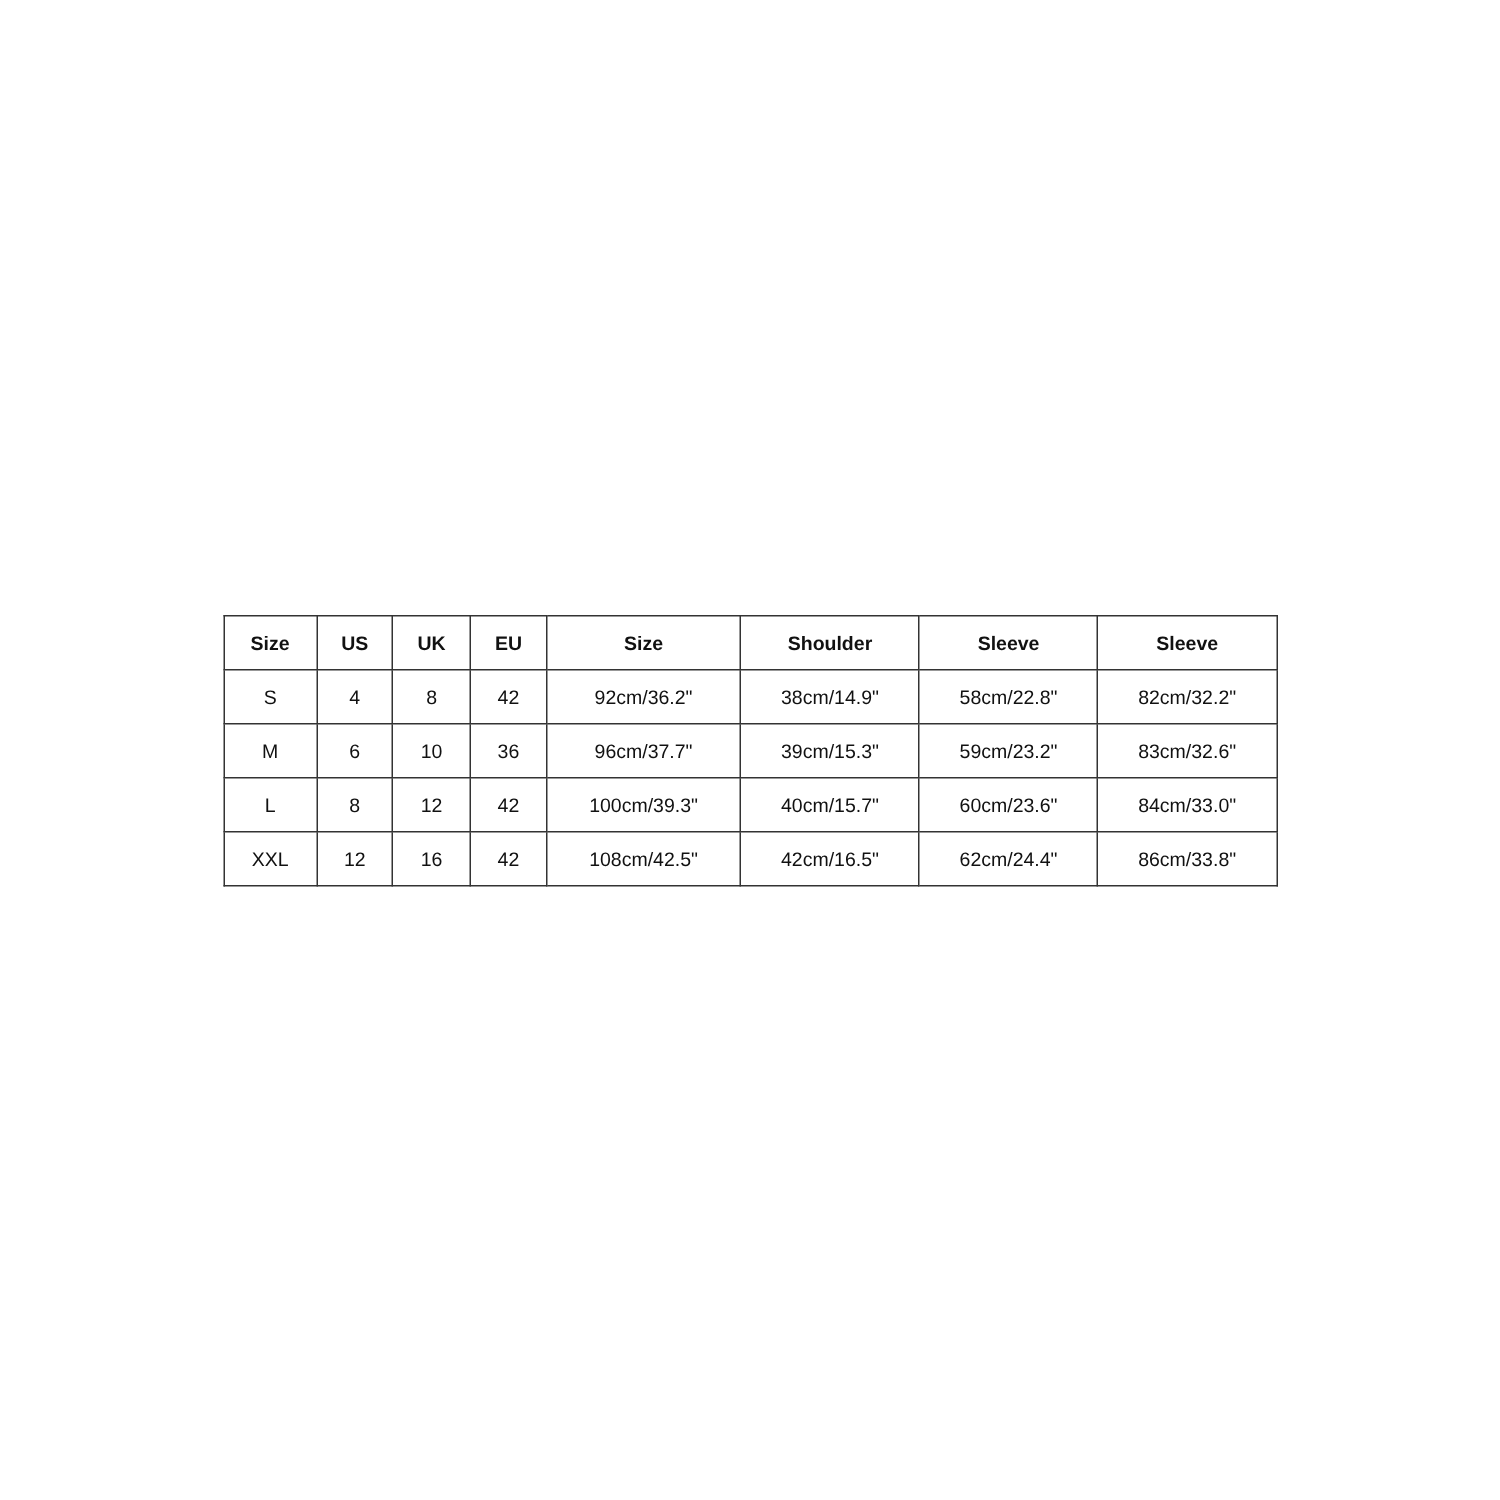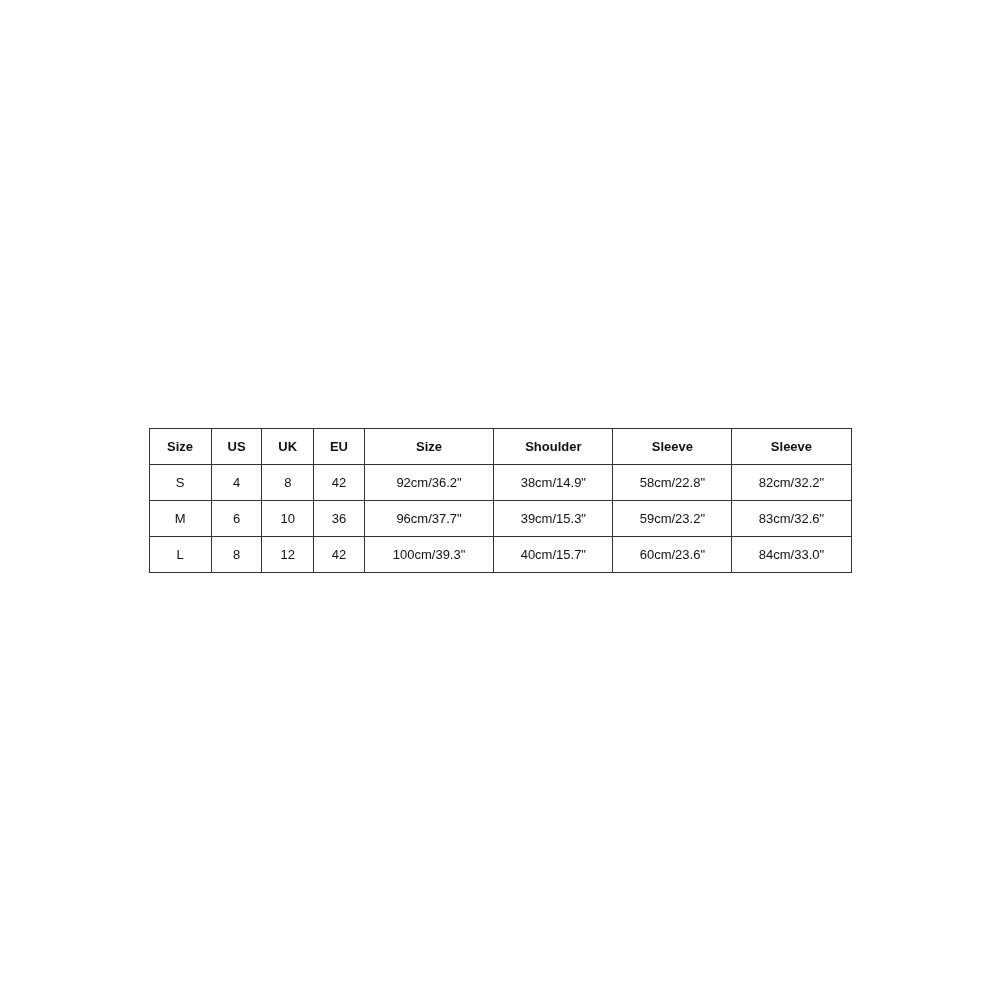--- a/index.html
+++ b/index.html
@@ -90,15 +90,25 @@
         <tr>
           <td>L</td>
           <td>8</td>
           <td>12</td>
           <td>42</td>
           <td>100cm/39.3"</td>
           <td>40cm/15.7"</td>
           <td>60cm/23.6"</td>
           <td>84cm/33.0"</td>
         </tr>
+        <tr>
+          <td>XXL</td>
+          <td>12</td>
+          <td>16</td>
+          <td>42</td>
+          <td>108cm/42.5"</td>
+          <td>42cm/16.5"</td>
+          <td>62cm/24.4"</td>
+          <td>86cm/33.8"</td>
+        </tr>
       </tbody>
   </table>
 </div>
 
 </body></html>

